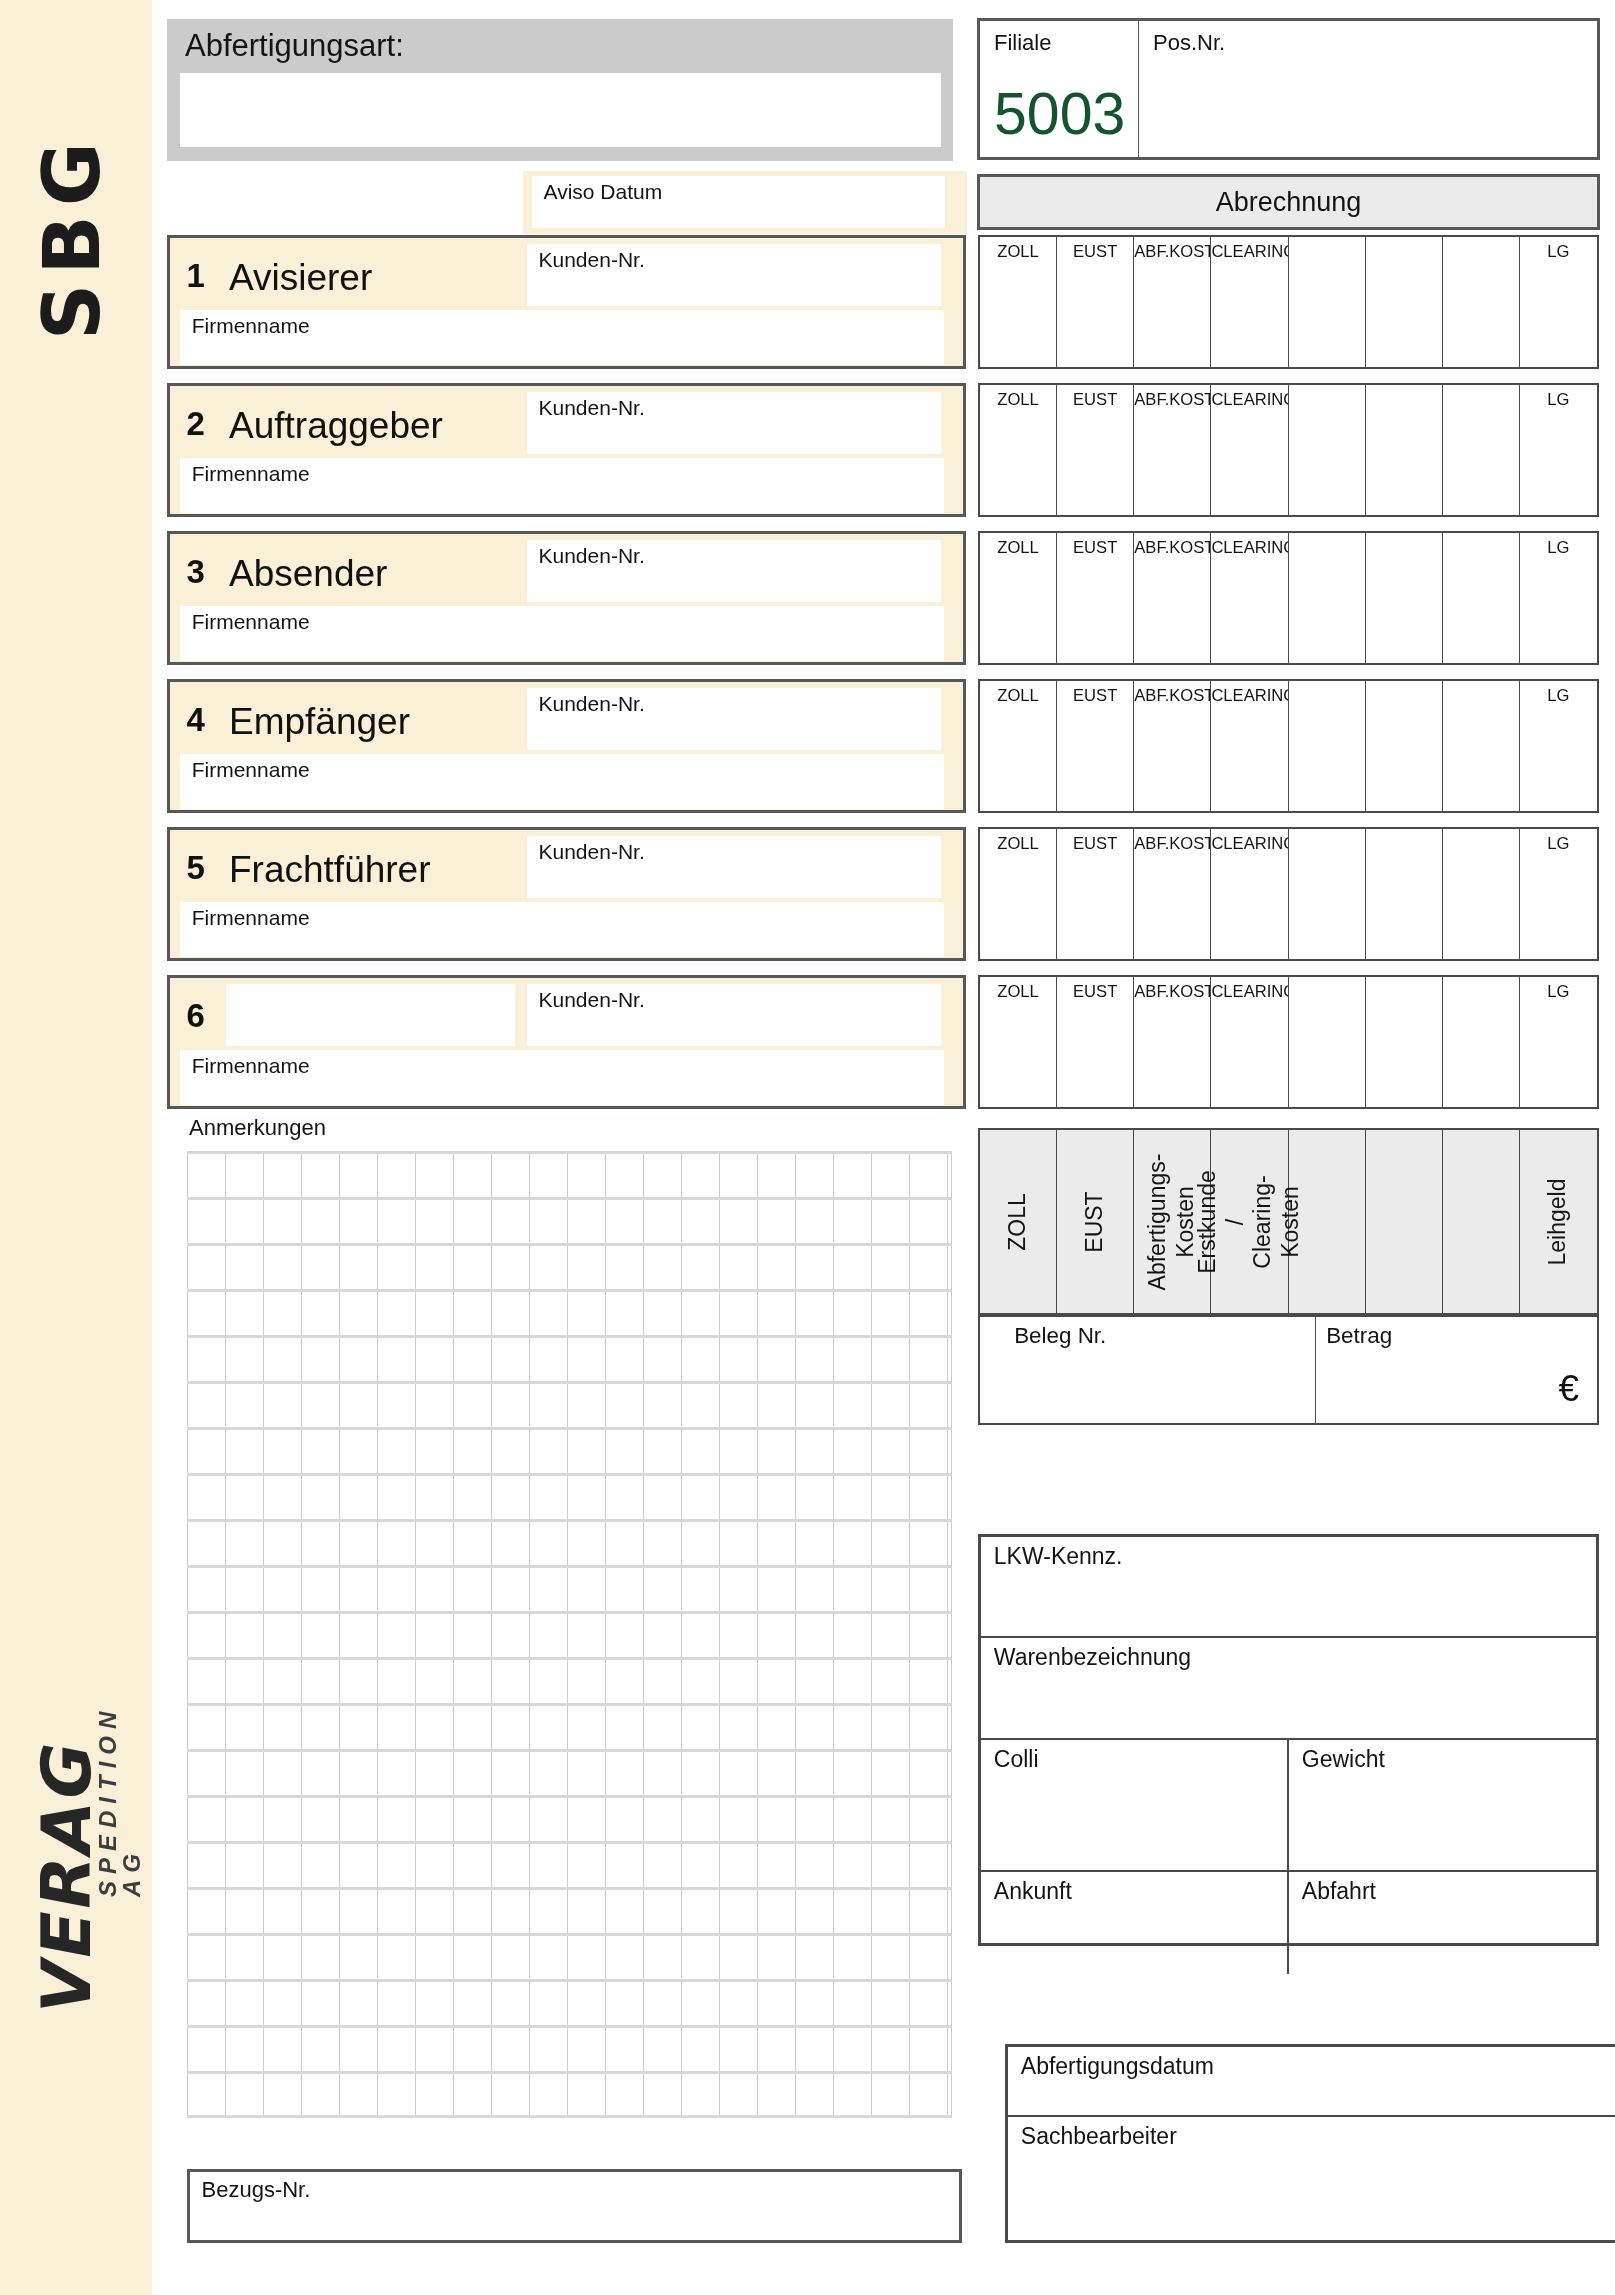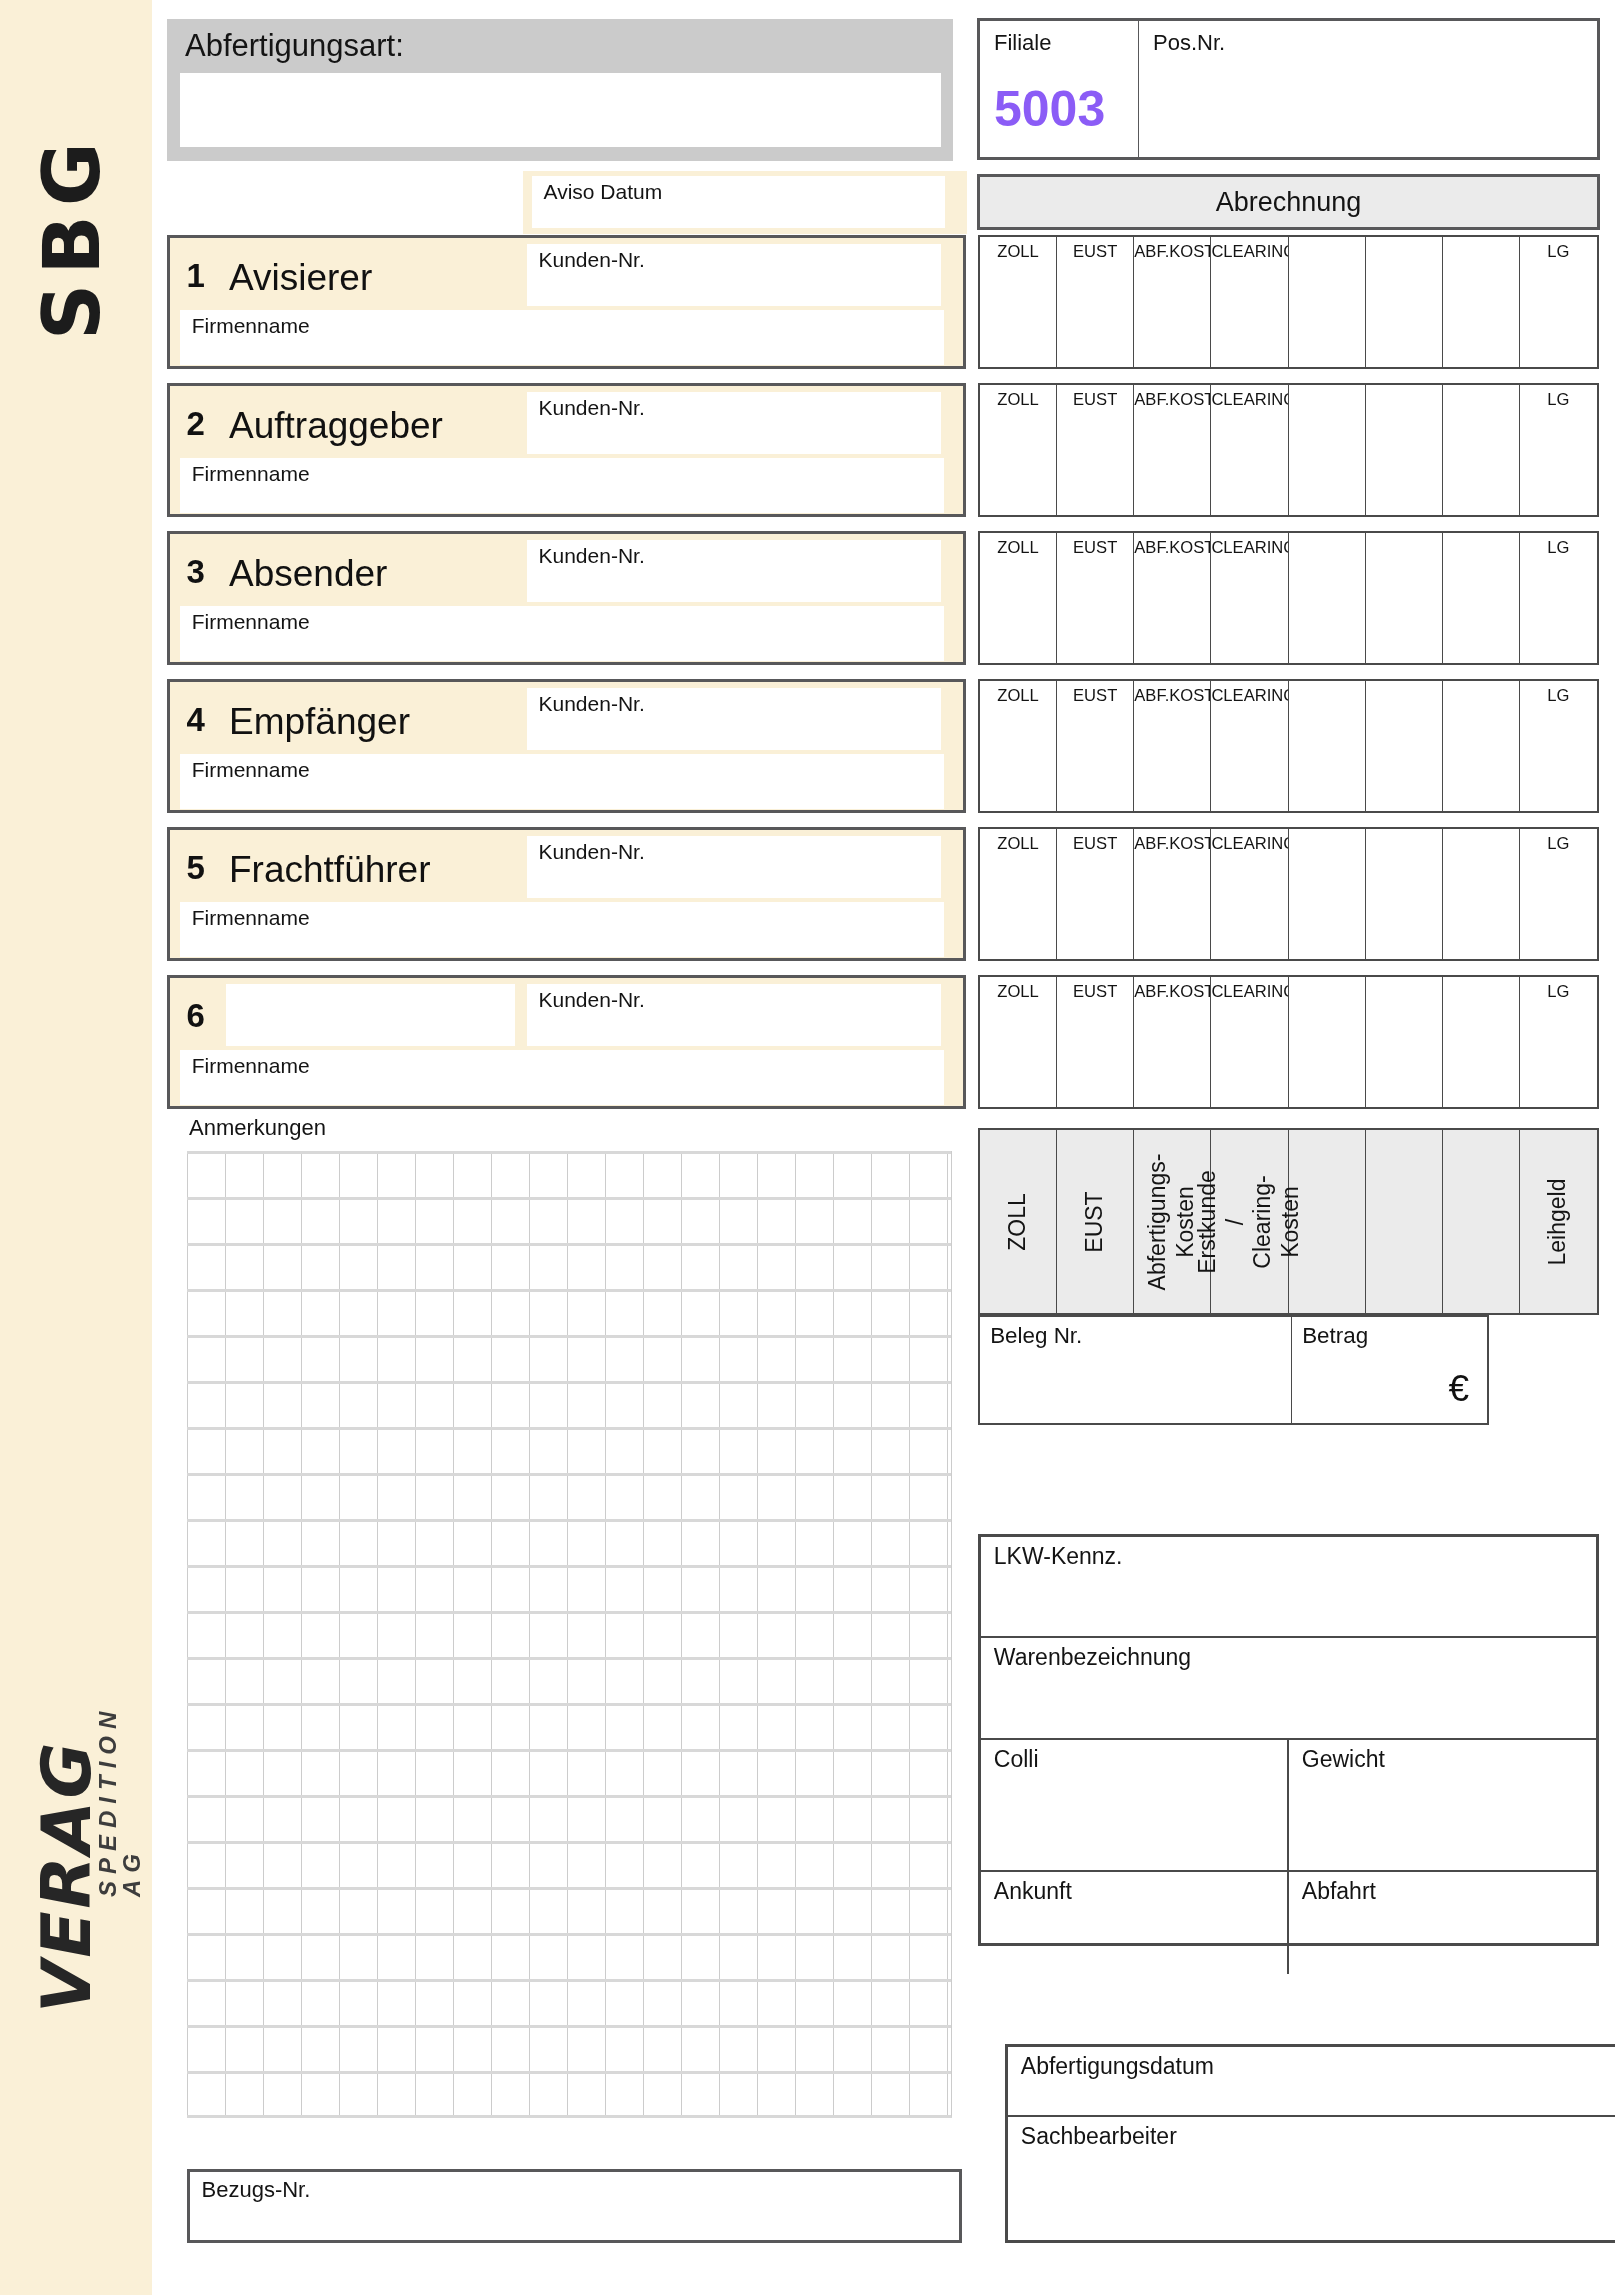--- a/index.html
+++ b/index.html
@@ -18,21 +18,21 @@
   
   .abf-gray{position:absolute;left:167px;top:19px;width:786px;height:142px;background:#cbcbcb;}
   .abf-label{position:absolute;left:18px;top:9px;font-size:31px;color:#141414;}
   .abf-input{position:absolute;left:12.8px;top:54px;width:761px;height:74px;background:#ffffff;}
 
   .filiale-box{position:absolute;left:977px;top:18px;width:623px;height:142px;background:#ffffff;
        border:3.8px solid #58585a;box-sizing:border-box;display:flex;}
   .filiale-cell{width:158px;border-right:1.9px solid #58585a;position:relative;}
   .posnr-cell{flex:1;position:relative;}
   .small-lab{position:absolute;left:14px;top:9px;font-size:22px;color:#141414;}
-  .filiale-val{position:absolute;left:14px;top:59px;font-size:50px;font-weight:bold;color:#8b5cf6;}
+  .filiale-val{position:absolute;left:14px;top:59px;font-size:59px;font-weight:normal;color:#14532d;}
 
   
   .aviso-wrap{position:absolute;left:523px;top:171px;width:444px;height:63px;background:#faf0d7;}
   .aviso-input{position:absolute;left:9px;top:5.1px;width:413px;height:52px;background:#ffffff;}
   .box-lab{position:absolute;left:11.5px;top:3.8px;font-size:21px;color:#141414;}
 
   
   .party{position:absolute;left:167px;width:799px;height:134px;background:#faf0d7;
        border:3.2px solid #58585a;box-sizing:border-box;}
   .p-num{position:absolute;left:16.6px;top:19px;font-size:33px;font-weight:bold;color:#111;}
@@ -54,22 +54,22 @@
 
   
   .rot-band{position:absolute;left:978px;top:1128px;width:621px;height:187px;background:#ebebeb;
        border:2.6px solid #4a4a4a;box-sizing:border-box;display:grid;grid-template-columns:repeat(8,1fr);}
   .rot-cell{border-right:1.9px solid #4a4a4a;position:relative;}
   .rot-cell:last-child{border-right:none;}
   .rot{position:absolute;top:50%;left:50%;transform:translate(-50%,-50%) rotate(-90deg);
        font-size:23px;color:#141414;white-space:pre-line;text-align:center;line-height:1.2;}
 
   
-  .beleg-row{position:absolute;left:978px;top:1315px;width:511px;height:110px;background:#ffffff;
-       border:2.6px solid #4a4a4a;box-sizing:border-box;display:flex;}
+  .beleg-row{position:absolute;left:978px;top:1315px;width:621px;height:110px;background:#ffffff;
+       border:2.6px solid #4a4a4a;box-sizing:border-box;display:flex;padding-left:24px;}
   .beleg-cell{width:311px;border-right:1.9px solid #4a4a4a;position:relative;}
   .betrag-cell{flex:1;position:relative;}
   .euro{position:absolute;right:18px;top:51px;font-size:37px;color:#111;}
 
   
   .anm-lab{position:absolute;left:189px;top:1115px;font-size:22px;color:#141414;}
   .anm-grid{position:absolute;left:187px;top:1151px;width:765px;height:967px;box-sizing:border-box;
        border-right:1.3px solid #cccccc;border-bottom:3.2px solid #d8d8d8;
        background-image:
          repeating-linear-gradient(to bottom,#d8d8d8 0 3.2px,transparent 3.2px 46px),

